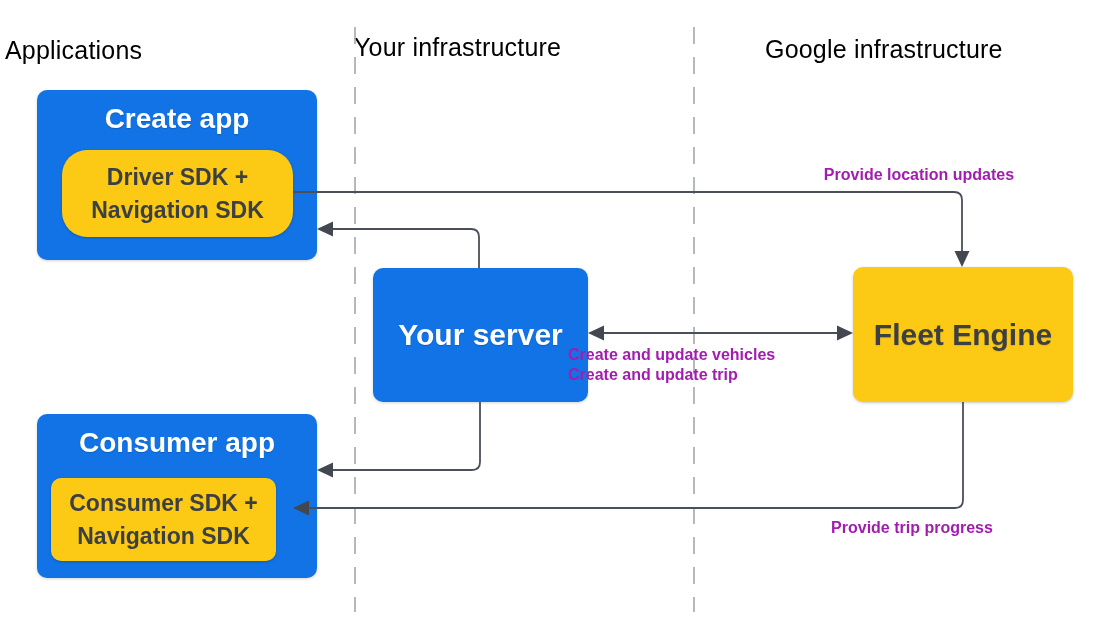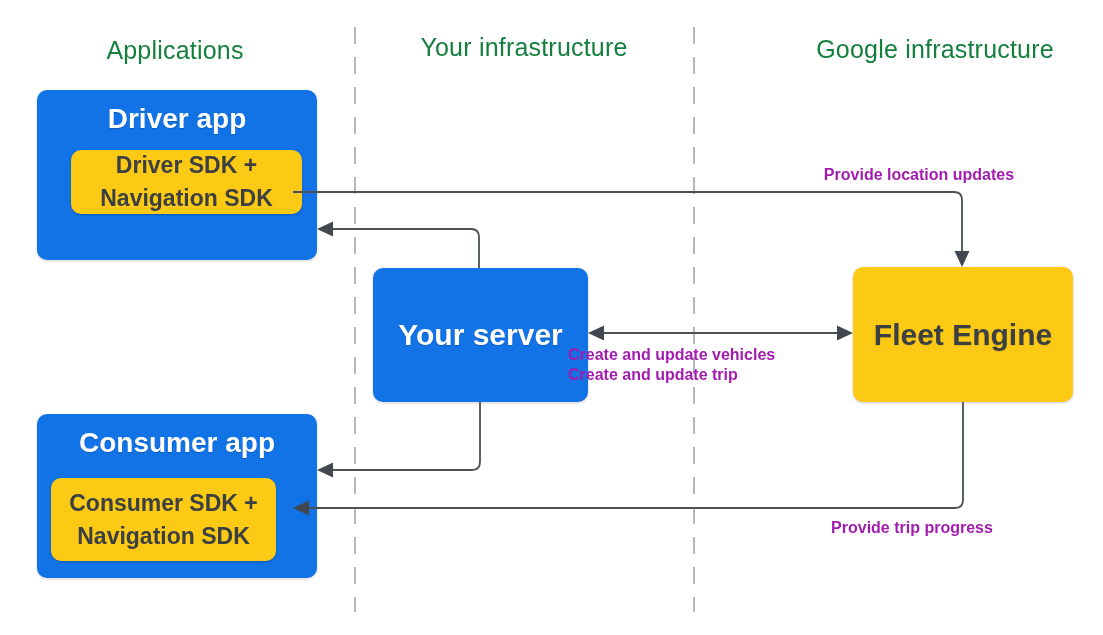--- a/index.html
+++ b/index.html
@@ -6,23 +6,23 @@
   #stage{
     position:relative;
     width:1103px;height:635px;
     background:#ffffff;
     font-family:"Liberation Sans","DejaVu Sans",sans-serif;
     overflow:hidden;
   }
   .col-header{
     position:absolute;
     width:340px;
-    text-align:center;
+    text-align:left;
     font-size:25px;
-    color:#15803d;
+    color:#000000;
     letter-spacing:0.2px;
   }
   .box{
     position:absolute;
     border-radius:10px;
     box-sizing:border-box;
   }
   .blue{
     background:#1273e6;
     box-shadow:0 1px 3px rgba(0,0,0,0.18);
@@ -80,22 +80,22 @@
 </head>
 <body>
 
 <div id="stage">
 
   <div class="col-header" style="left:5px;top:36px;">Applications</div>
   <div class="col-header" style="left:354px;top:33px;">Your infrastructure</div>
   <div class="col-header" style="left:765px;top:35px;">Google infrastructure</div>
 
   <div class="box blue" style="left:37px;top:90px;width:280px;height:170px;">
-    <div class="app-title">Driver app</div>
-    <div class="box yellow sdk-box" style="left:34px;top:60px;width:231px;height:64px;">
+    <div class="app-title">Create app</div>
+    <div class="box yellow sdk-box" style="left:25px;top:60px;width:231px;height:87px;border-radius:25px;">
       <span>Driver SDK +</span>
       <span>Navigation SDK</span>
     </div>
   </div>
 
   <div class="box blue" style="left:37px;top:403px;width:280px;height:164px;margin-top:11px;">
     <div class="app-title">Consumer app</div>
     <div class="box yellow sdk-box" style="left:14px;top:64px;width:225px;height:83px;">
       <span>Consumer SDK +</span>
       <span>Navigation SDK</span>

